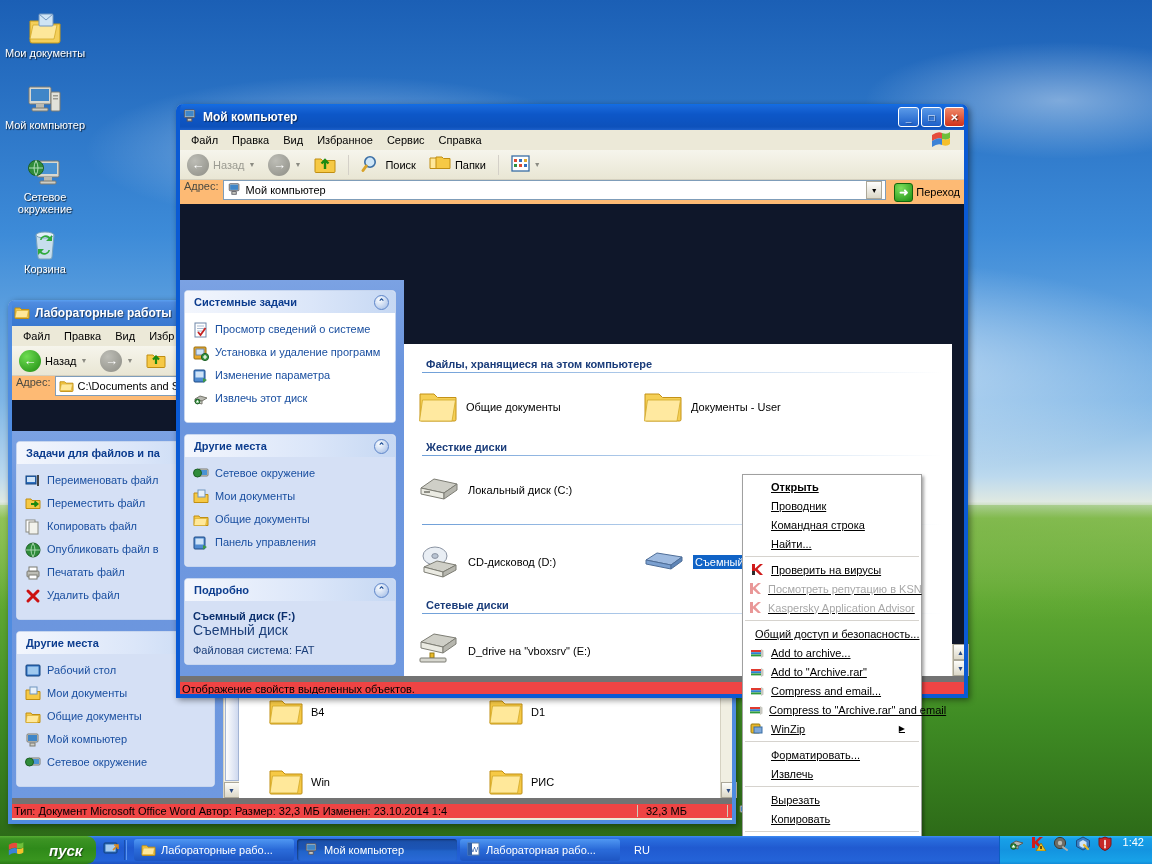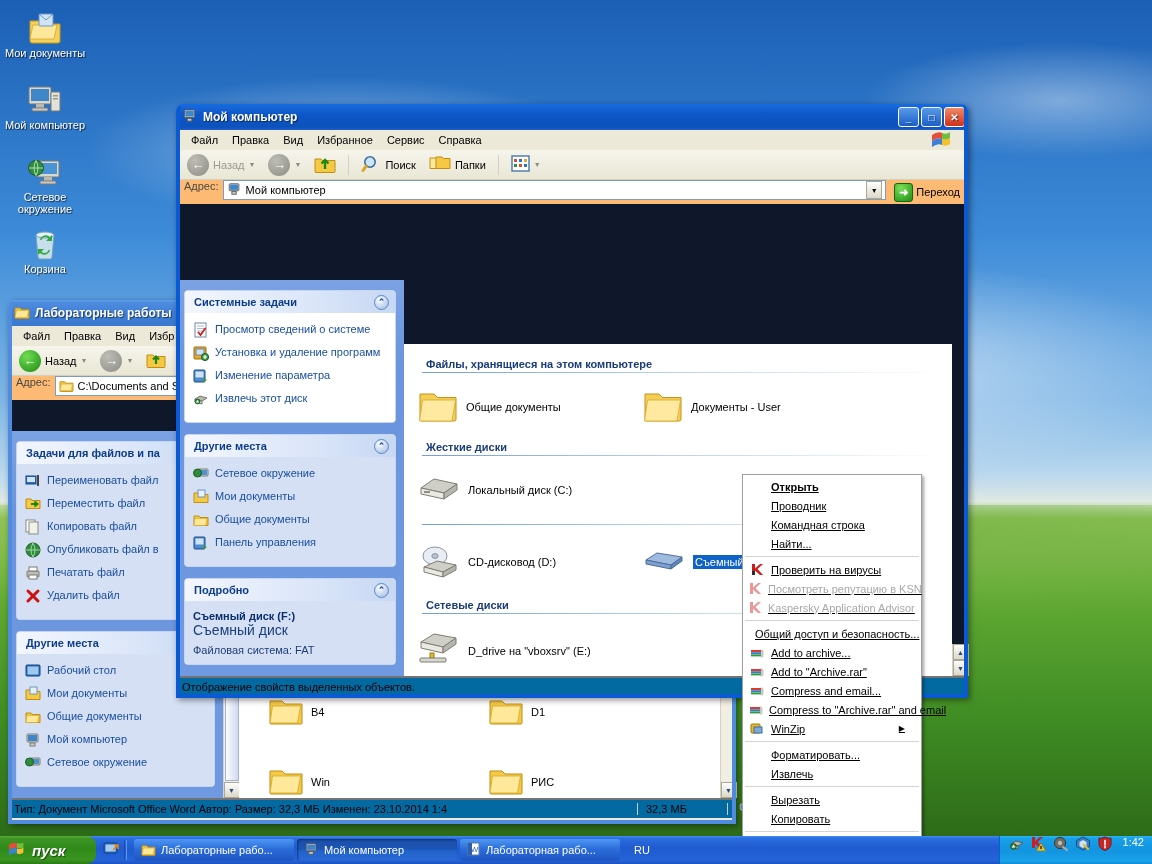--- a/index.html
+++ b/index.html
@@ -86,21 +86,21 @@
   .addrinput .acarpet { flex:1; }
   .ddarrow { width:16px; height:18px; background:linear-gradient(180deg,#fefefe,#dcd8c8);
              border:1px solid #aca899; display:flex; align-items:center; justify-content:center;
              font-size:7px; }
   .gobtn { display:flex; align-items:center; gap:3px; font-size:11px; padding:0 4px; }
   .goicon { width:19px; height:19px; border-radius:3px;
             background:radial-gradient(circle at 35% 25%, #7de05c, #1d8f12);
             border:1px solid #12660c; color:#fff; display:flex; align-items:center;
             justify-content:center; font-size:11px; font-weight:bold; }
 
-  .statusbar { height:20px; background:#0369a1; border-top:2px solid #737373;
+  .statusbar { height:20px; background:#ef4444; border-top:6px solid #737373;
                display:flex; align-items:center; font-size:11px; color:#000; }
 
   
   .exbody { display:flex; background:#0f172a;align-items:flex-end; }
   .taskpane { width:228px; background:linear-gradient(180deg,#7ba2e3 0%,#6a94dd 22%,#6f99e0 100%);
               padding:10px 8px 0 8px; }
   .panel { background:#fff; border-radius:4px; margin-bottom:11px; overflow:hidden;
            border:1px solid #c7d6ef; }
   .panel-hd { height:22px; display:flex; align-items:center; justify-content:space-between;
               padding:0 6px 0 9px;
@@ -136,21 +136,21 @@
   .ctxitem .cicon { width:16px; height:16px; display:flex; align-items:center; justify-content:center; }
   .ctxitem.bold { font-weight:bold; }
   .ctxitem.disabled { color:#a8a8a8; }
   .ctxitem .sub { margin-left:auto; font-size:8px; }
   .ctxsep { height:1px; background:#d6d3ce; margin:3px 2px 3px 2px; }
 
   
   #taskbar { position:absolute; left:0; bottom:0; width:1152px; height:28px;
              background:linear-gradient(180deg,#3f8cf3 0%,#2a6fe0 8%,#205ad0 42%,#2463d8 88%,#1d51c0 100%);
              display:flex; align-items:center; }
-  #startbtn { width:96px; height:28px; display:flex; align-items:center; gap:5px;
+  #startbtn { width:96px; height:28px; display:flex; align-items:center; gap:22px;
               padding-left:7px; color:#fff; font-style:italic; font-weight:bold; font-size:15px;
               text-shadow:1px 1px 1px rgba(0,0,0,0.5);
               background:linear-gradient(180deg,#57ad33 0%,#3d9424 10%,#2f8a1a 45%,#39951f 85%,#2a7a15 100%);
               border-radius:0 9px 9px 0; }
   .quicklaunch { display:flex; align-items:center; gap:4px; padding:0 7px; }
   .qsep { width:3px; height:20px; border-left:1px solid #1a4fae; border-right:1px solid #5b96ef; }
   .tbtn { height:22px; min-width:160px; max-width:160px; margin-right:3px;
           border-radius:3px; display:flex; align-items:center; gap:5px; padding:0 7px;
           color:#fff; font-size:11px; overflow:hidden; white-space:nowrap;
           background:linear-gradient(180deg,#4f97f2,#2a6ad8 48%,#2a6ad8 52%,#1d55c2); }

